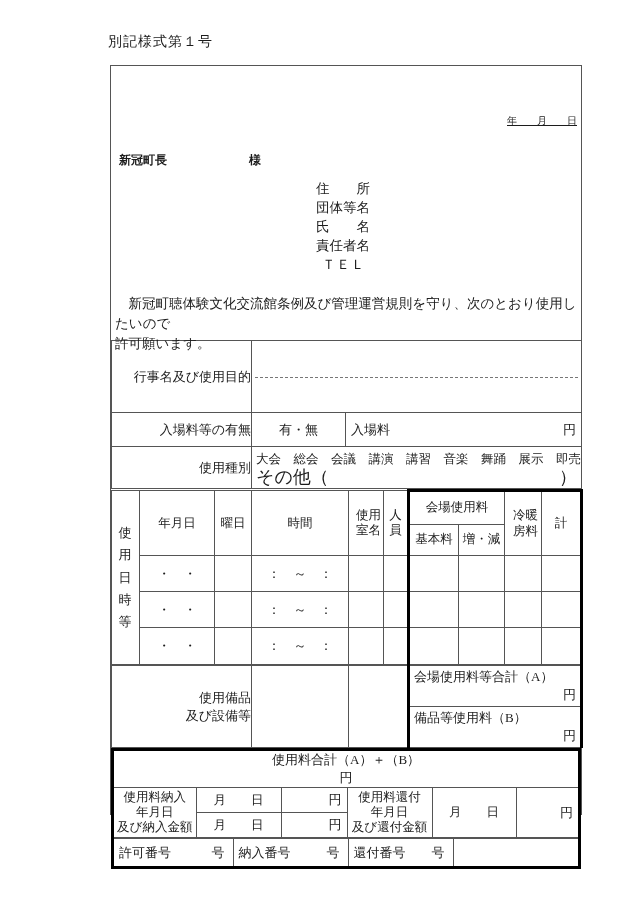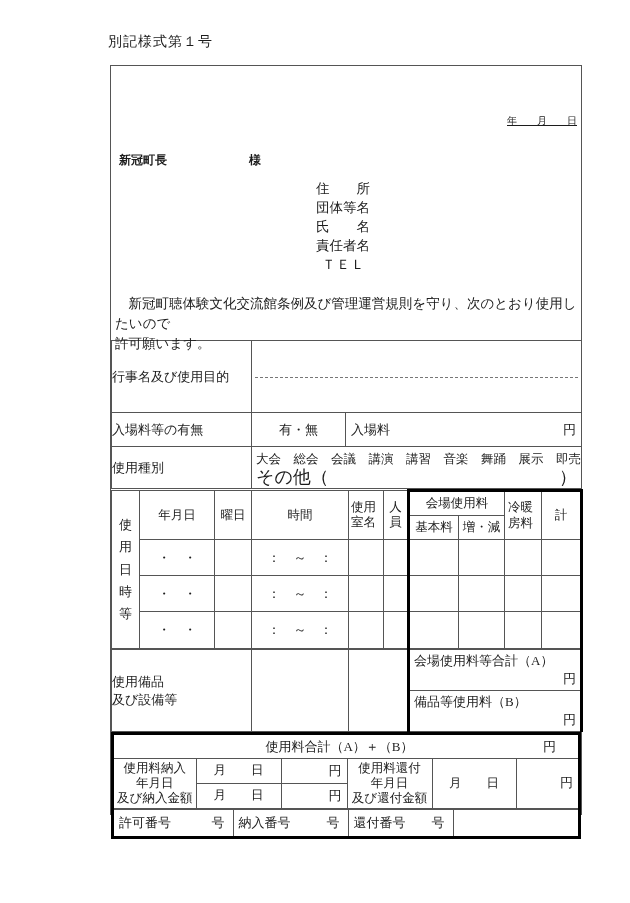--- a/index.html
+++ b/index.html
@@ -23,52 +23,52 @@
   .applicant{position:absolute;top:113px;left:205px;font-size:13.5px;line-height:19px;}
   .applicant .tel{padding-left:6px;letter-spacing:1px;}
   .pledge{position:absolute;top:228px;left:4px;right:4px;font-size:13.5px;line-height:20px;}
   
   table{border-collapse:collapse;table-layout:fixed;width:470px;}
   td{
     border:1px solid #555;padding:0;font-size:13px;color:#1c1c1c;
     overflow:hidden;vertical-align:middle;
   }
   .center{text-align:center;}
-  .lbl{text-align:left;}
+  .lbl{text-align:right;}
   .bt{border-top:3px solid #000;}
   .bl{border-left:3px solid #000;}
   .br{border-right:3px solid #000;}
   .small{font-size:12.5px;}
   
   .dotcell{position:relative;}
   .dotline{position:absolute;left:3px;right:3px;top:50%;border-top:1px dashed #777;}
   
   .fee-flex{display:flex;justify-content:space-between;align-items:center;padding:0 5px;}
   
   .usetype{padding:2px 4px;line-height:18px;}
   .usetype .opts{white-space:nowrap;font-size:12.5px;}
   .usetype .other{display:flex;justify-content:space-between;font-size:18px;}
   
-  .vert span{display:block;width:14px;margin:12px auto;line-height:1.7;text-align:center;}
-  .wrap30 span{display:block;width:30px;margin:8px auto;line-height:1.25;text-align:left;}
+  .vert span{display:block;width:14px;margin:12px auto;line-height:1.7;text-align:left;}
+  .wrap30 span{display:block;width:30px;margin:16px auto;line-height:1.25;text-align:right;}
   .wrap14 span{display:block;width:14px;margin:0 auto;line-height:1.25;text-align:center;}
   .hcell{font-size:12.5px;text-align:center;}
   
   .feecell{display:flex;flex-direction:column;justify-content:space-between;height:100%;
            box-sizing:border-box;padding:2px 4px;}
   .feecell .yen{align-self:flex-end;}
   
   .dblock{box-sizing:border-box;width:470px;border:3px solid #000;background:#fff;}
   .dblock table{width:464px;}
   .dblock td{border-color:#555;}
   .td1 tr:first-child td{border-top:none;}
   .td1 td:first-child,.td2 td:first-child{border-left:none;}
   .td1 td:last-child,.td2 td:last-child{border-right:none;}
   .td2 td{border-bottom:none;}
-  .grand{display:flex;align-items:center;padding:0 22px;}
+  .grand{display:flex;align-items:center;padding:0 22px;flex-direction:column;}
   .grand .g-label{flex:1;text-align:center;}
   .lab3{line-height:15px;font-size:12.5px;text-align:center;}
   .yen-r{text-align:right;padding-right:5px;}
   .numcell{display:flex;justify-content:space-between;align-items:center;padding:0 8px 0 5px;}
 </style>
 </head>
 <body>
 
 <div class="page">
 

